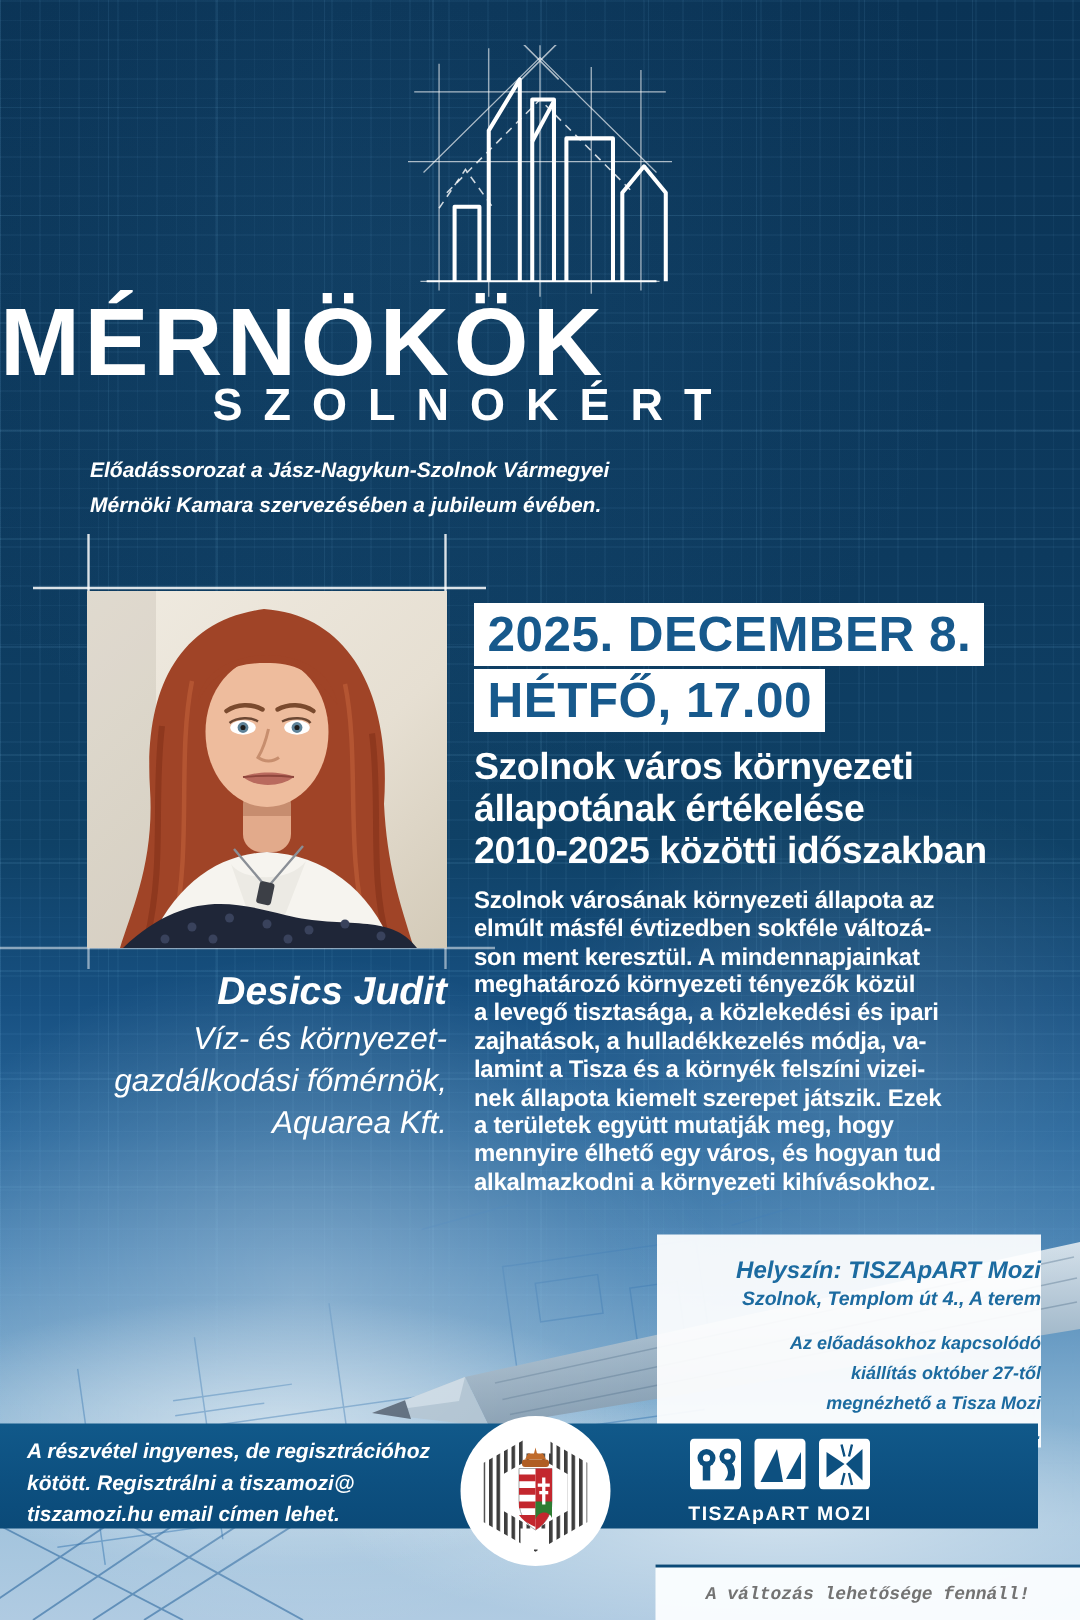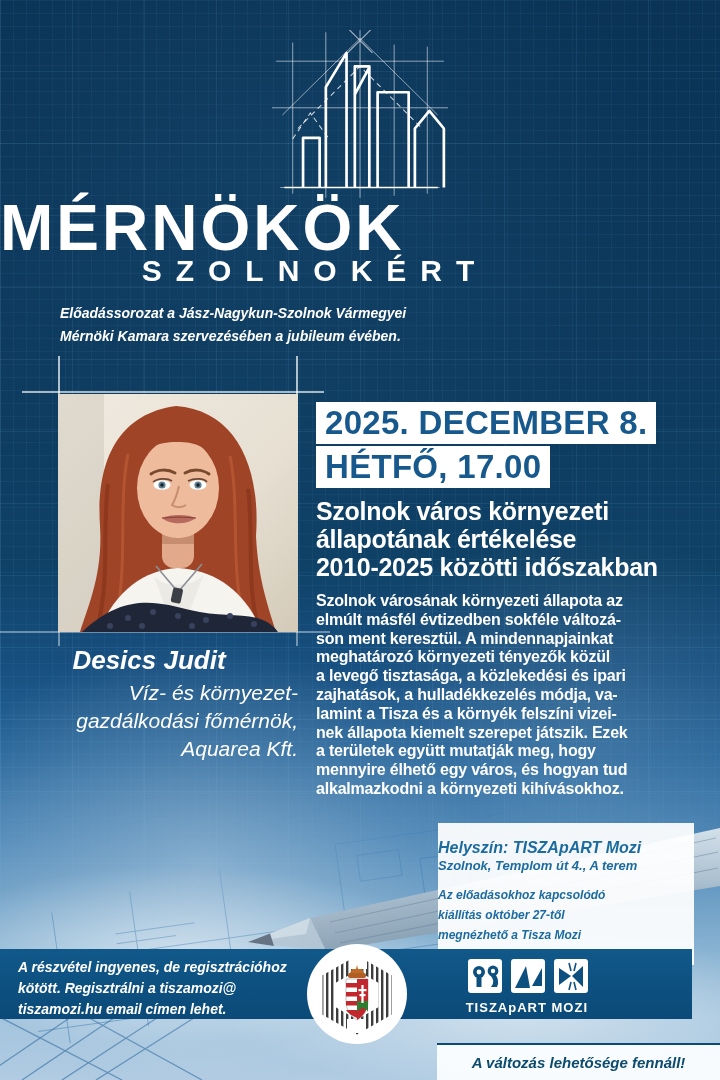--- a/index.html
+++ b/index.html
@@ -45,48 +45,48 @@
   
   .event{position:absolute;left:316px;top:402px;width:392px;}
   .badge{display:inline-block;background:#ffffff;color:#17598c;font-weight:bold;
     font-size:33px;letter-spacing:.3px;padding:4px 9px 5px;line-height:1;}
   .badge-row{margin:0 0 2px 0;}
   .event-title{margin:9px 0 0 0;font-size:25px;font-weight:bold;line-height:28px;letter-spacing:-.3px;}
   .event-desc{margin:11px 0 0 0;font-size:16px;font-weight:bold;line-height:18.8px;letter-spacing:-.2px;}
 
   
   .speaker-info{position:absolute;left:0;top:645px;width:298px;text-align:right;}
-  .speaker-name{font-size:26px;font-weight:bold;font-style:italic;line-height:30px;text-align:center;}
+  .speaker-name{font-size:26px;font-weight:bold;font-style:italic;line-height:30px;}
   .speaker-role{margin-top:4px;font-size:21px;font-style:italic;line-height:28px;}
 
   
   .venue-box{position:absolute;left:438px;top:823px;width:256px;height:142px;
-    background:rgba(255,255,255,.93);color:#1c6ba0;text-align:left;padding-top:15px;}
+    background:rgba(255,255,255,.93);color:#1c6ba0;text-align:right;padding-top:15px;}
   .venue-label{font-size:16px;font-weight:bold;font-style:italic;line-height:19px;}
   .venue-address{font-size:13px;font-weight:bold;font-style:italic;line-height:16px;margin-top:1px;}
   .venue-exhibition{font-size:12px;font-weight:bold;font-style:italic;line-height:20px;margin-top:11px;}
 
   
   .band{position:absolute;left:0;top:949px;width:692px;height:70px;
     background:linear-gradient(180deg,#11598a 0%,#0d5080 55%,#0b4a78 100%);}
   .reg{position:absolute;left:18px;top:8px;margin:0;font-size:14px;font-weight:bold;
     font-style:italic;line-height:21px;}
   .chamber-logo{position:absolute;left:306px;top:-6px;}
-  .tiszapart{position:absolute;left:452px;top:10px;width:136px;text-align:right;}
+  .tiszapart{position:absolute;left:452px;top:10px;width:136px;text-align:center;}
   .tp-label{margin-top:3px;font-size:13px;font-weight:bold;letter-spacing:1px;}
   .szolnok950{position:absolute;left:608px;top:2px;width:104px;text-align:center;
     font-family:"Liberation Serif",serif;}
   .s950{font-size:25px;font-style:italic;line-height:20px;text-align:center;padding-left:34px;}
   .sz-label{font-size:25px;line-height:24px;margin-top:-2px;}
 
   
   .tagline-strip{position:absolute;left:437px;top:1043px;width:283px;height:37px;
     background:rgba(252,254,255,.94);border-top:2px solid #0b4a78;
     display:flex;align-items:center;justify-content:center;}
-  .tagline-strip span{color:#0c4a6e;font-size:15px;font-weight:bold;font-style:italic;}
+  .tagline-strip span{color:#737373;font-size:12px;font-weight:bold;font-style:italic;font-family:Liberation Mono, monospace;}
 </style>
 </head>
 <body>
 
 <div class="poster">
 
   <div class="bg-grid"></div>
 
   <svg class="bg-blueprint" width="720" height="330" viewBox="0 0 720 330">
     <defs>

